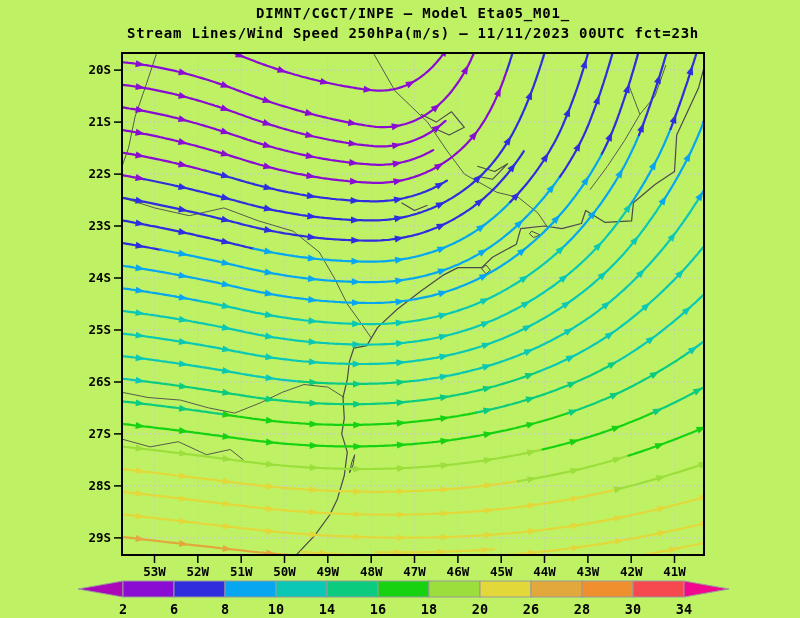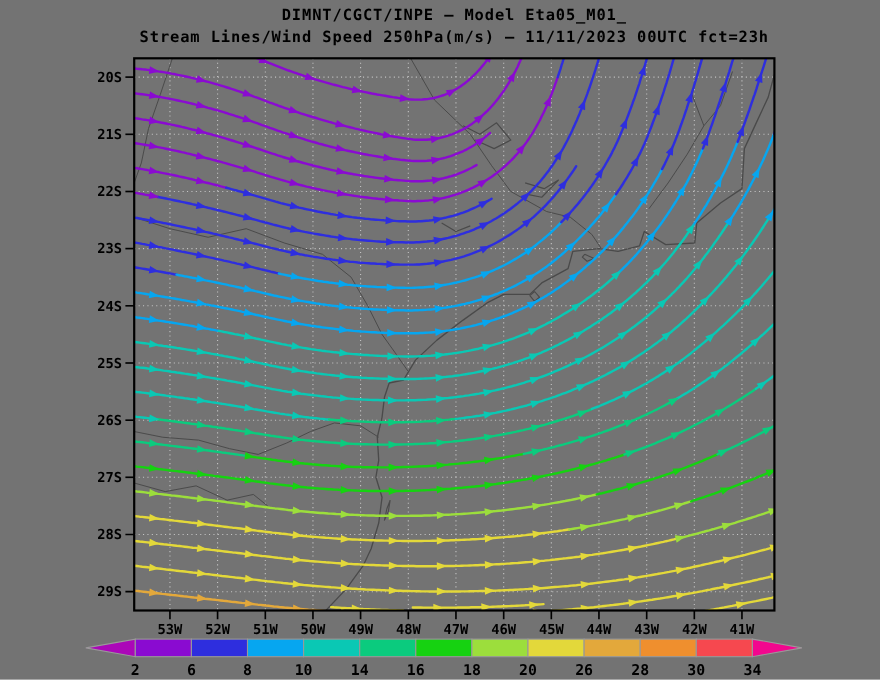--- a/index.html
+++ b/index.html
@@ -1,16 +1,16 @@
 <!DOCTYPE html>
 <html><head>
 <meta charset="utf-8">
 <style>
   html,body{margin:0;padding:0;background:#fff;}
-  .page{position:relative;width:800px;height:618px;background:#737373;overflow:hidden;text-align:center;}
+  .page{position:relative;width:800px;height:618px;background:#bef264;overflow:hidden;text-align:center;}
   svg{display:block;}
   text{font-family:"DejaVu Sans Mono","Liberation Mono",monospace;font-weight:bold;fill:#000;}
   .title{font-size:14px;letter-spacing:0.8px;}
   .tick{font-size:12.5px;}
   .cblab{font-size:13.5px;}
 </style>
 </head>
 <body>
 
 <div class="page">

